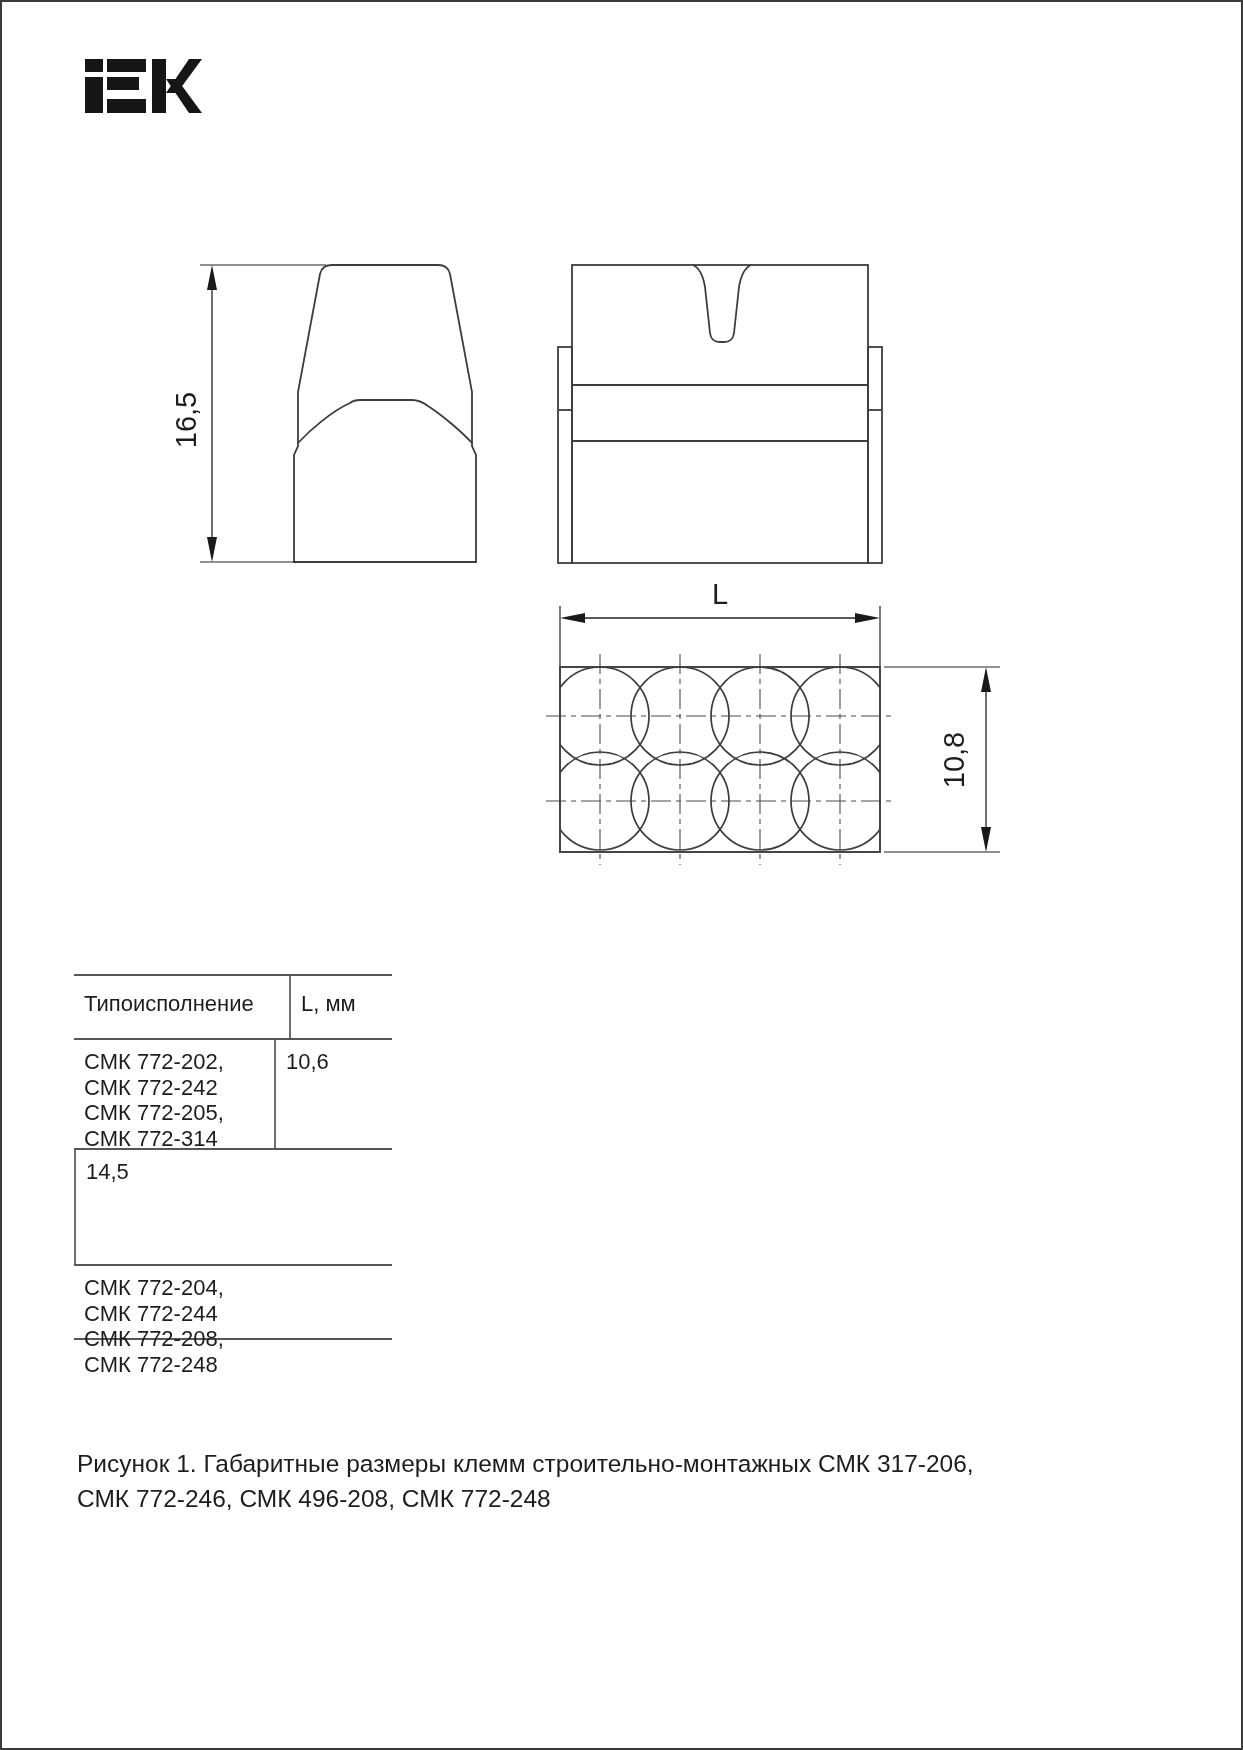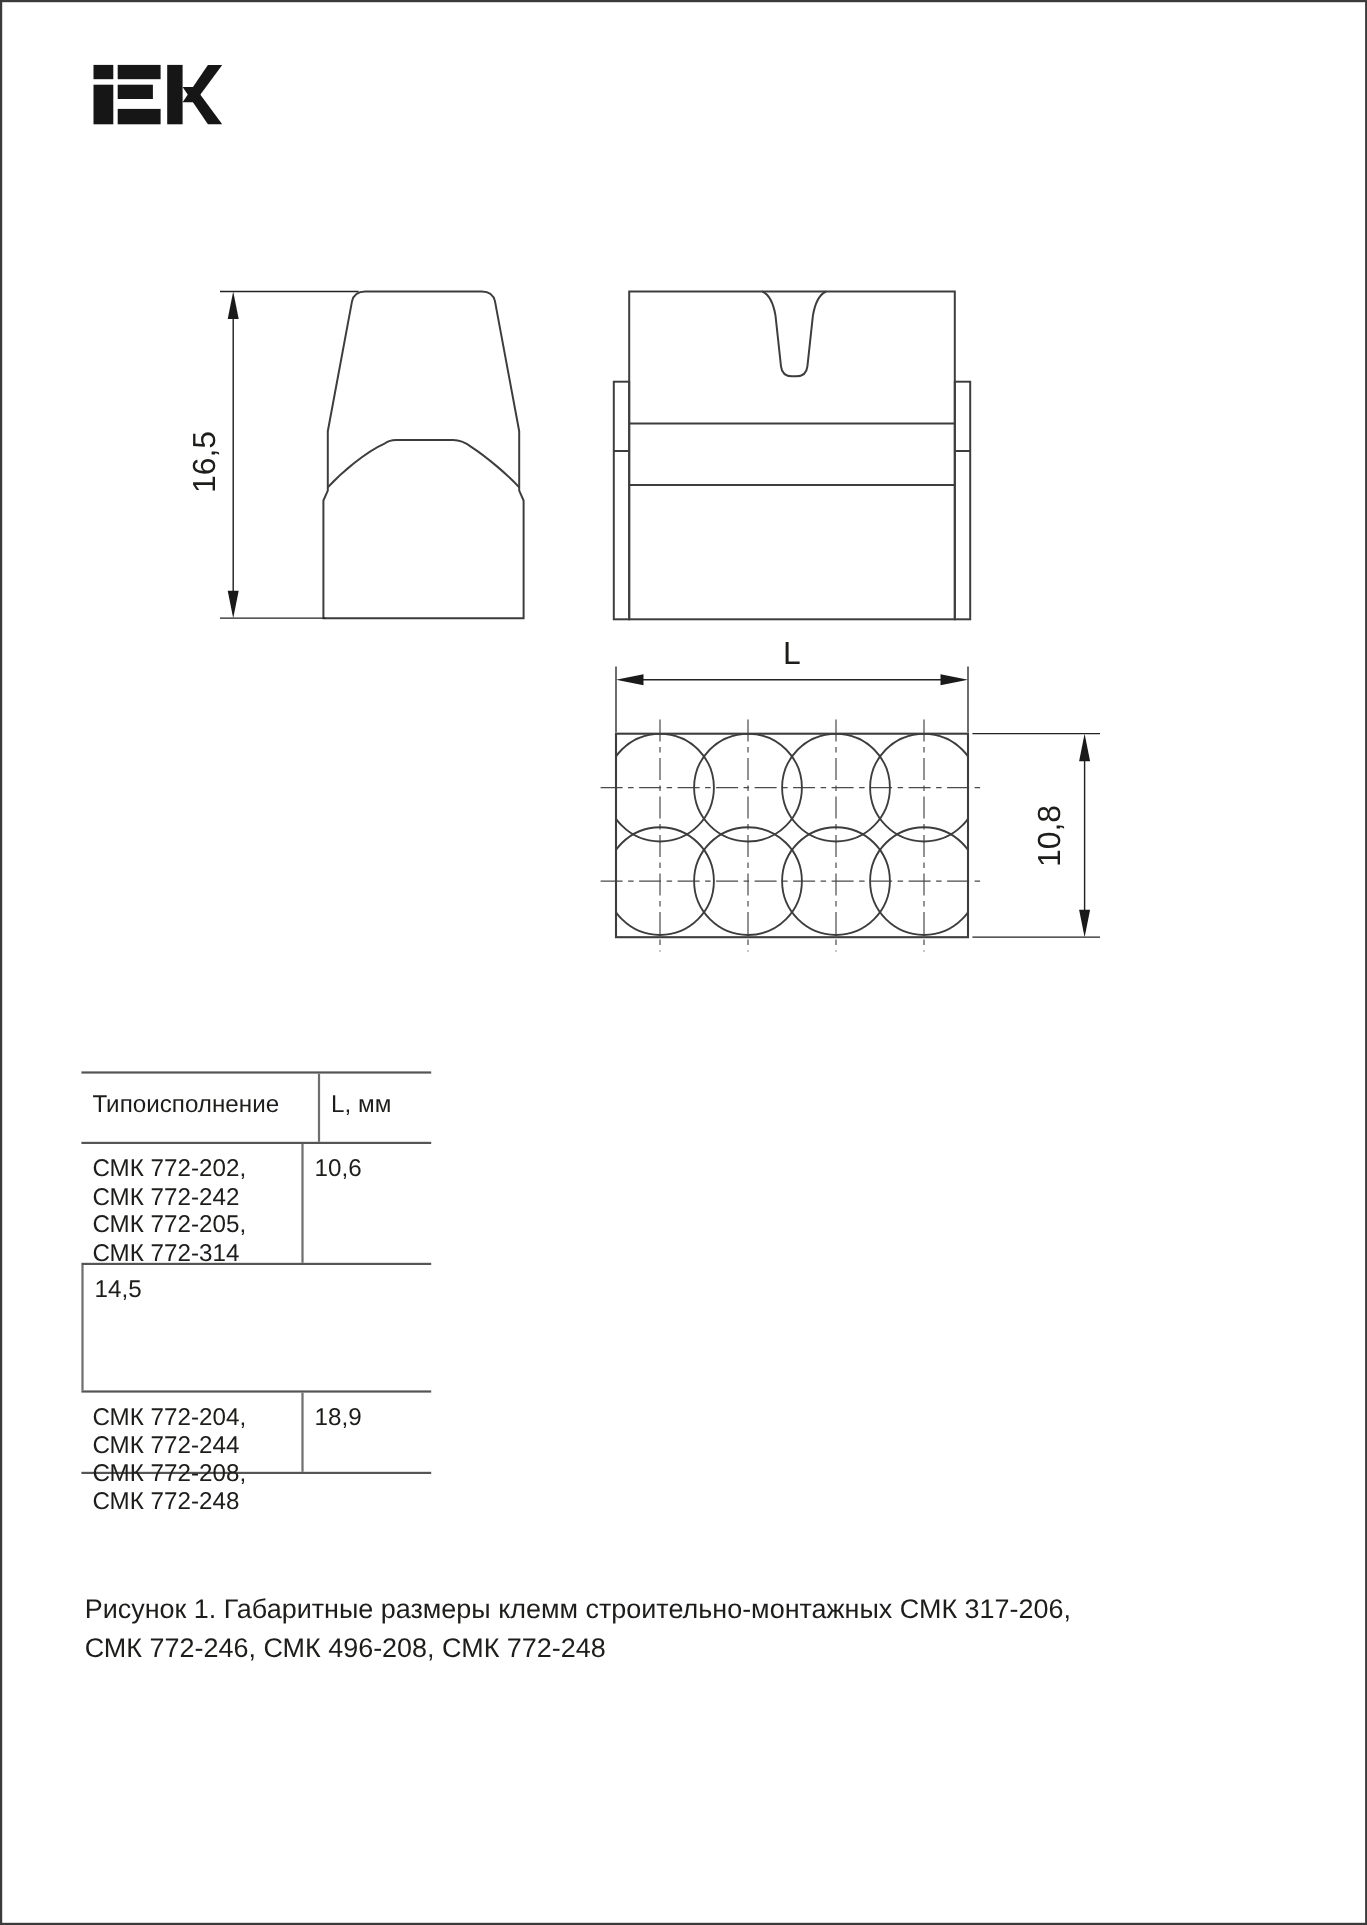--- a/index.html
+++ b/index.html
@@ -139,21 +139,20 @@
     <div class="tr r1">
       <div class="td c2">14,5</div>
     </div>
     <div class="tr r2 last">
       <div class="td c1">
         <div>СМК 772-204,</div>
         <div>СМК 772-244</div>
         <div>СМК 772-208,</div>
         <div>СМК 772-248</div>
       </div>
-      <div class="td c2">18,9</div>
     </div>
   </div>
 
   <div class="caption">
     <div>Рисунок 1. Габаритные размеры клемм строительно-монтажных СМК 317-206,</div>
     <div>СМК 772-246, СМК 496-208, СМК 772-248</div>
   </div>
 
 </div>
 

